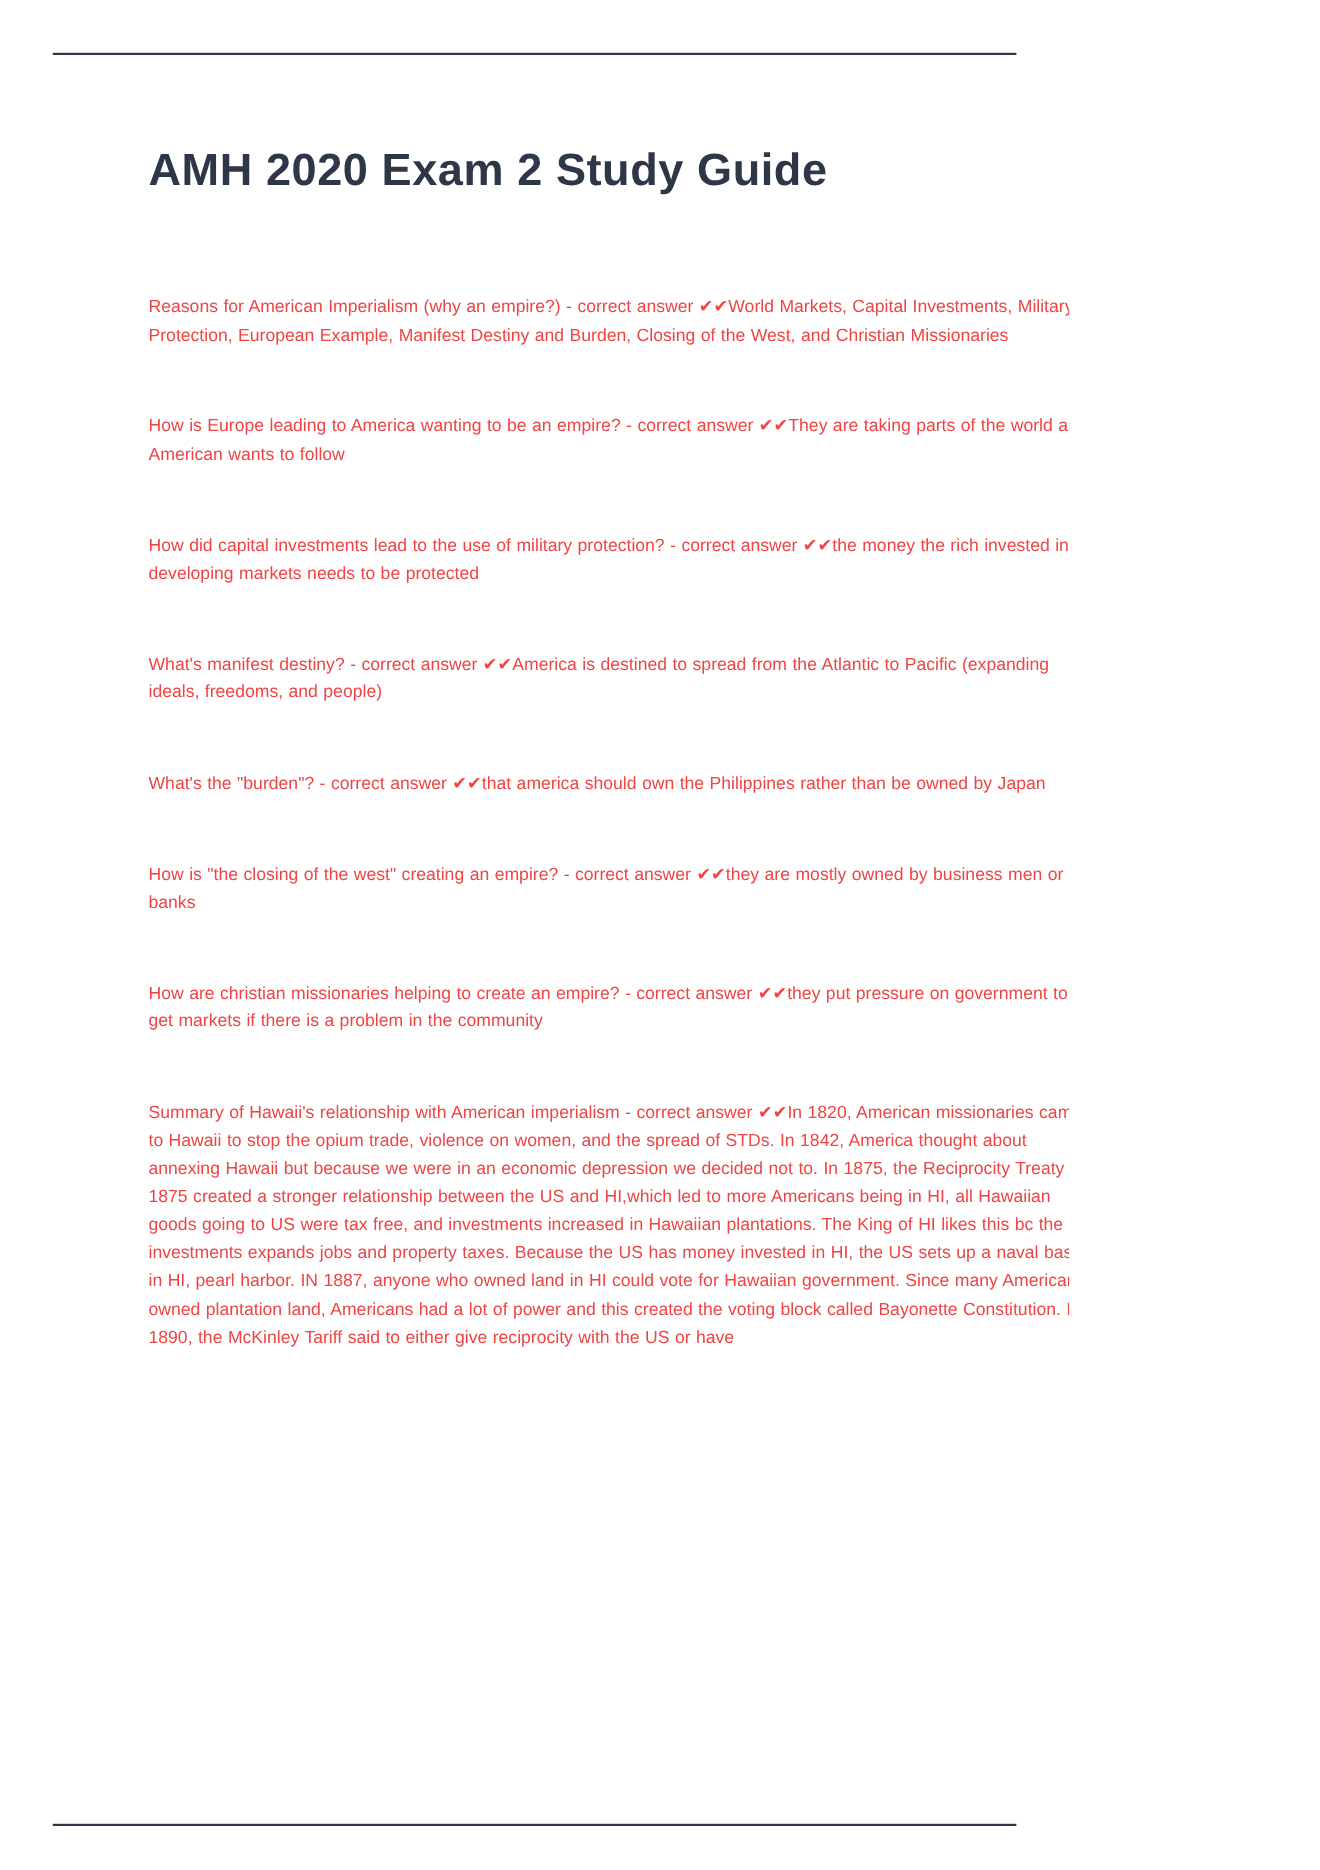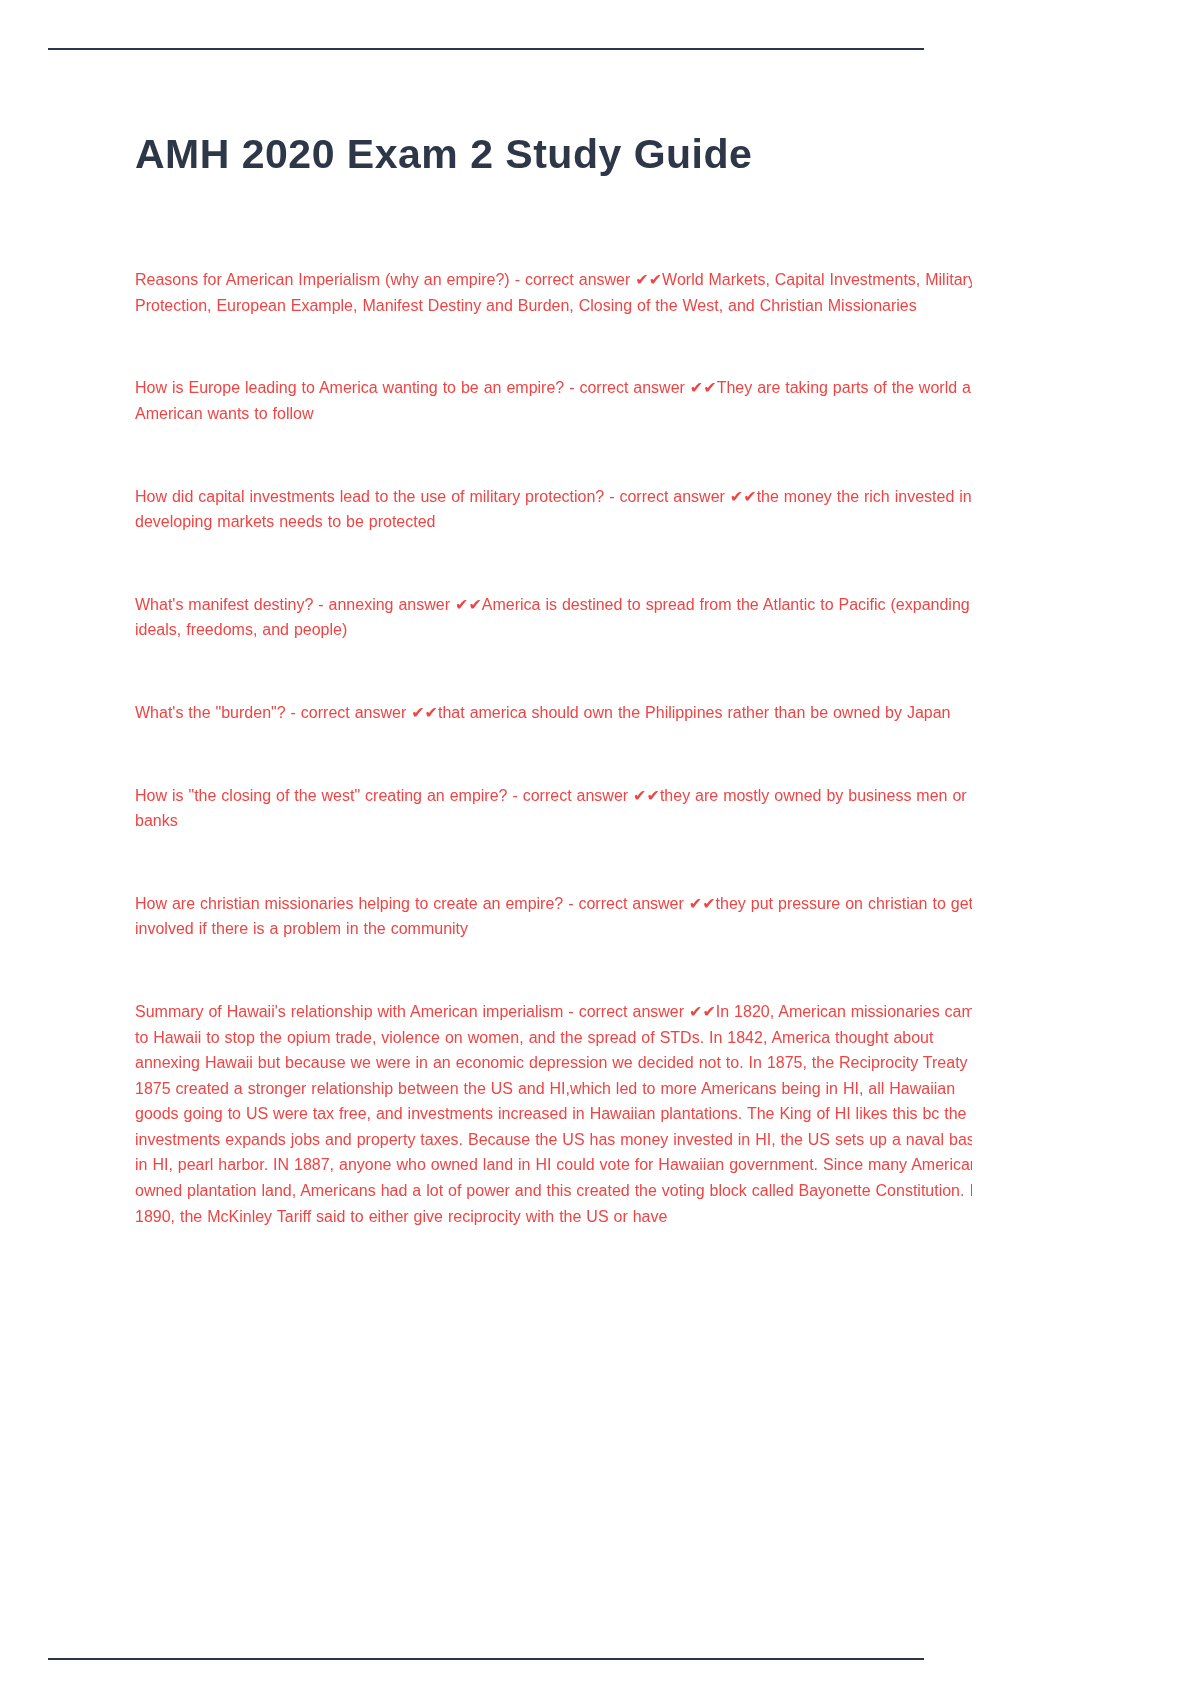--- a/index.html
+++ b/index.html
@@ -56,25 +56,25 @@
 
   <div class="content">
     <h1 class="doc-title">AMH 2020 Exam 2 Study Guide</h1>
 
     <p class="qa-paragraph">Reasons for American Imperialism (why an empire?) - correct answer ✔✔World Markets, Capital Investments, Military Protection, European Example, Manifest Destiny and Burden, Closing of the West, and Christian Missionaries</p>
 
     <p class="qa-paragraph">How is Europe leading to America wanting to be an empire? - correct answer ✔✔They are taking parts of the world and American wants to follow</p>
 
     <p class="qa-paragraph">How did capital investments lead to the use of military protection? - correct answer ✔✔the money the rich invested in developing markets needs to be protected</p>
 
-    <p class="qa-paragraph">What's manifest destiny? - annexing answer ✔✔America is destined to spread from the Atlantic to Pacific (expanding ideals, freedoms, and people)</p>
+    <p class="qa-paragraph">What's manifest destiny? - correct answer ✔✔America is destined to spread from the Atlantic to Pacific (expanding ideals, freedoms, and people)</p>
 
     <p class="qa-paragraph">What's the "burden"? - correct answer ✔✔that america should own the Philippines rather than be owned by Japan</p>
 
     <p class="qa-paragraph">How is "the closing of the west" creating an empire? - correct answer ✔✔they are mostly owned by business men or banks</p>
 
-    <p class="qa-paragraph">How are christian missionaries helping to create an empire? - correct answer ✔✔they put pressure on christian to get involved if there is a problem in the community</p>
+    <p class="qa-paragraph">How are christian missionaries helping to create an empire? - correct answer ✔✔they put pressure on government to get markets if there is a problem in the community</p>
 
     <p class="qa-paragraph">Summary of Hawaii's relationship with American imperialism - correct answer ✔✔In 1820, American missionaries came to Hawaii to stop the opium trade, violence on women, and the spread of STDs. In 1842, America thought about annexing Hawaii but because we were in an economic depression we decided not to. In 1875, the Reciprocity Treaty of 1875 created a stronger relationship between the US and HI,which led to more Americans being in HI, all Hawaiian goods going to US were tax free, and investments increased in Hawaiian plantations. The King of HI likes this bc the investments expands jobs and property taxes. Because the US has money invested in HI, the US sets up a naval base in HI, pearl harbor. IN 1887, anyone who owned land in HI could vote for Hawaiian government. Since many Americans owned plantation land, Americans had a lot of power and this created the voting block called Bayonette Constitution. In 1890, the McKinley Tariff said to either give reciprocity with the US or have</p>
   </div>
 
   <div class="rule rule-bottom"></div>
 </div>
 
 </body></html>

